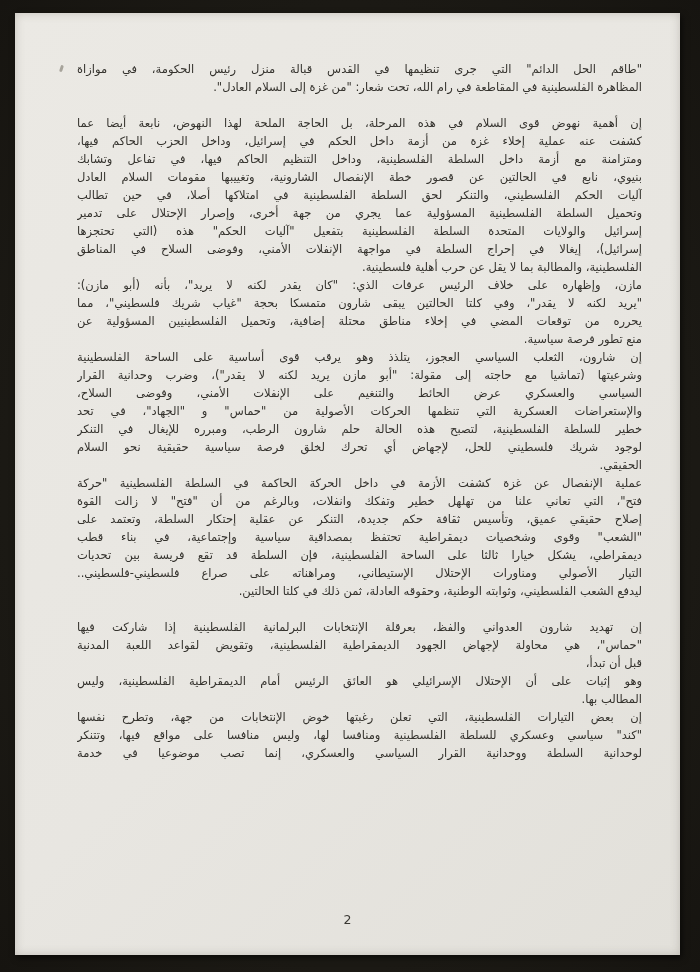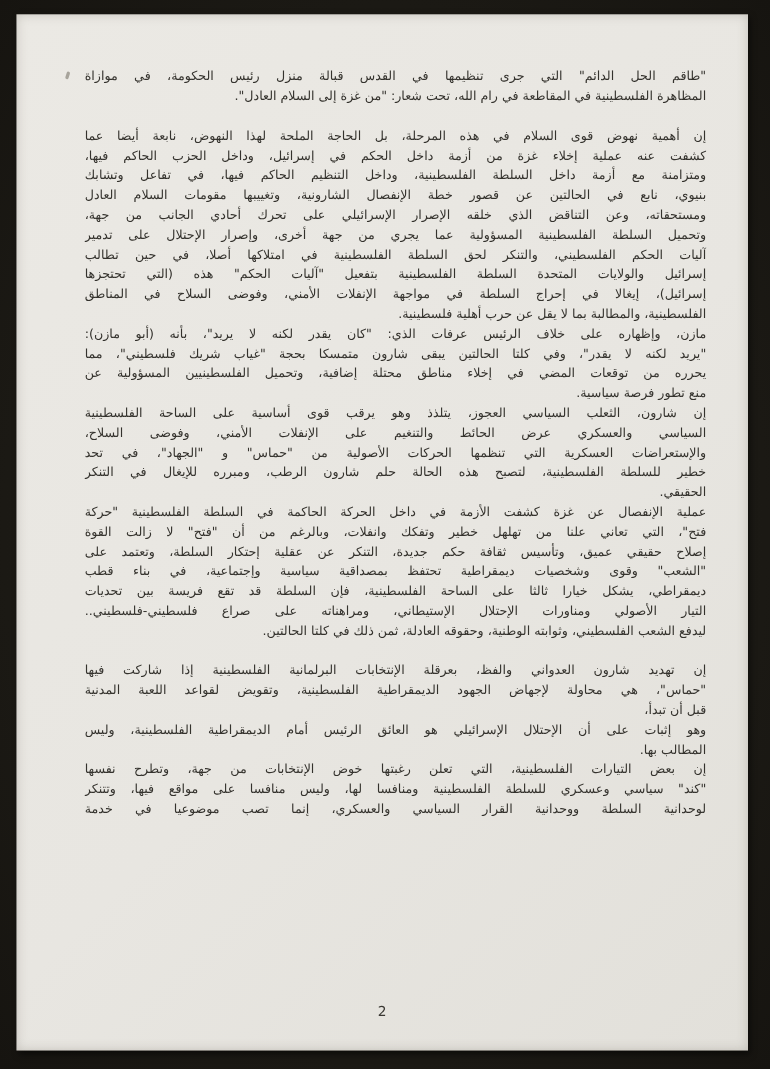--- a/index.html
+++ b/index.html
@@ -81,38 +81,39 @@
     <div class="text-block">
         <div class="para">
           <div class="line">"طاقم الحل الدائم" التي جرى تنظيمها في القدس قبالة منزل رئيس الحكومة، في موازاة</div>
           <div class="line end">المظاهرة الفلسطينية في المقاطعة في رام الله، تحت شعار: "من غزة إلى السلام العادل".</div>
         </div>
         <div class="para gap">
           <div class="line">إن أهمية نهوض قوى السلام في هذه المرحلة، بل الحاجة الملحة لهذا النهوض، نابعة أيضا عما</div>
           <div class="line">كشفت عنه عملية إخلاء غزة من أزمة داخل الحكم في إسرائيل، وداخل الحزب الحاكم فيها،</div>
           <div class="line">ومتزامنة مع أزمة داخل السلطة الفلسطينية، وداخل التنظيم الحاكم فيها، في تفاعل وتشابك</div>
           <div class="line">بنيوي، نابع في الحالتين عن قصور خطة الإنفصال الشارونية، وتغييبها مقومات السلام العادل</div>
-          <div class="line">ومستحقاته، وعن التناقض الذي خلقه الإصرار الإسرائيلي على تحرك أحادي الجانب من جهة،</div>
+          <div class="line">آليات الحكم الفلسطيني، والتنكر لحق السلطة الفلسطينية في امتلاكها أصلا، في حين تطالب</div>
           <div class="line">وتحميل السلطة الفلسطينية المسؤولية عما يجري من جهة أخرى، وإصرار الإحتلال على تدمير</div>
-          <div class="line">آليات الحكم الفلسطيني، والتنكر لحق السلطة الفلسطينية في امتلاكها أصلا، في حين تطالب</div>
           <div class="line">إسرائيل والولايات المتحدة السلطة الفلسطينية بتفعيل "آليات الحكم" هذه (التي تحتجزها</div>
           <div class="line">إسرائيل)، إيغالا في إحراج السلطة في مواجهة الإنفلات الأمني، وفوضى السلاح في المناطق</div>
           <div class="line end">الفلسطينية، والمطالبة بما لا يقل عن حرب أهلية فلسطينية.</div>
         </div>
         <div class="para">
           <div class="line">مازن، وإظهاره على خلاف الرئيس عرفات الذي: "كان يقدر لكنه لا يريد"، بأنه (أبو مازن):</div>
           <div class="line">"يريد لكنه لا يقدر"، وفي كلتا الحالتين يبقى شارون متمسكا بحجة "غياب شريك فلسطيني"، مما</div>
           <div class="line">يحرره من توقعات المضي في إخلاء مناطق محتلة إضافية، وتحميل الفلسطينيين المسؤولية عن</div>
           <div class="line end">منع تطور فرصة سياسية.</div>
         </div>
         <div class="para">
           <div class="line">إن شارون، الثعلب السياسي العجوز، يتلذذ وهو يرقب قوى أساسية على الساحة الفلسطينية</div>
+          <div class="line">وشرعيتها (تماشيا مع حاجته إلى مقولة: "أبو مازن يريد لكنه لا يقدر")، وضرب وحدانية القرار</div>
           <div class="line">السياسي والعسكري عرض الحائط والتنغيم على الإنفلات الأمني، وفوضى السلاح،</div>
           <div class="line">والإستعراضات العسكرية التي تنظمها الحركات الأصولية من "حماس" و "الجهاد"، في تحد</div>
           <div class="line">خطير للسلطة الفلسطينية، لتصبح هذه الحالة حلم شارون الرطب، ومبرره للإيغال في التنكر</div>
+          <div class="line">لوجود شريك فلسطيني للحل، لإجهاض أي تحرك لخلق فرصة سياسية حقيقية نحو السلام</div>
           <div class="line end">الحقيقي.</div>
         </div>
         <div class="para">
           <div class="line">عملية الإنفصال عن غزة كشفت الأزمة في داخل الحركة الحاكمة في السلطة الفلسطينية "حركة</div>
           <div class="line">فتح"، التي تعاني علنا من تهلهل خطير وتفكك وانفلات، وبالرغم من أن "فتح" لا زالت القوة</div>
           <div class="line">إصلاح حقيقي عميق، وتأسيس ثقافة حكم جديدة، التنكر عن عقلية إحتكار السلطة، وتعتمد على</div>
           <div class="line">"الشعب" وقوى وشخصيات ديمقراطية تحتفظ بمصداقية سياسية وإجتماعية، في بناء قطب</div>
           <div class="line">ديمقراطي، يشكل خيارا ثالثا على الساحة الفلسطينية، فإن السلطة قد تقع فريسة بين تحديات</div>
           <div class="line">التيار الأصولي ومناورات الإحتلال الإستيطاني، ومراهناته على صراع فلسطيني-فلسطيني..</div>
           <div class="line end">ليدفع الشعب الفلسطيني، وثوابته الوطنية، وحقوقه العادلة، ثمن ذلك في كلتا الحالتين.</div>

